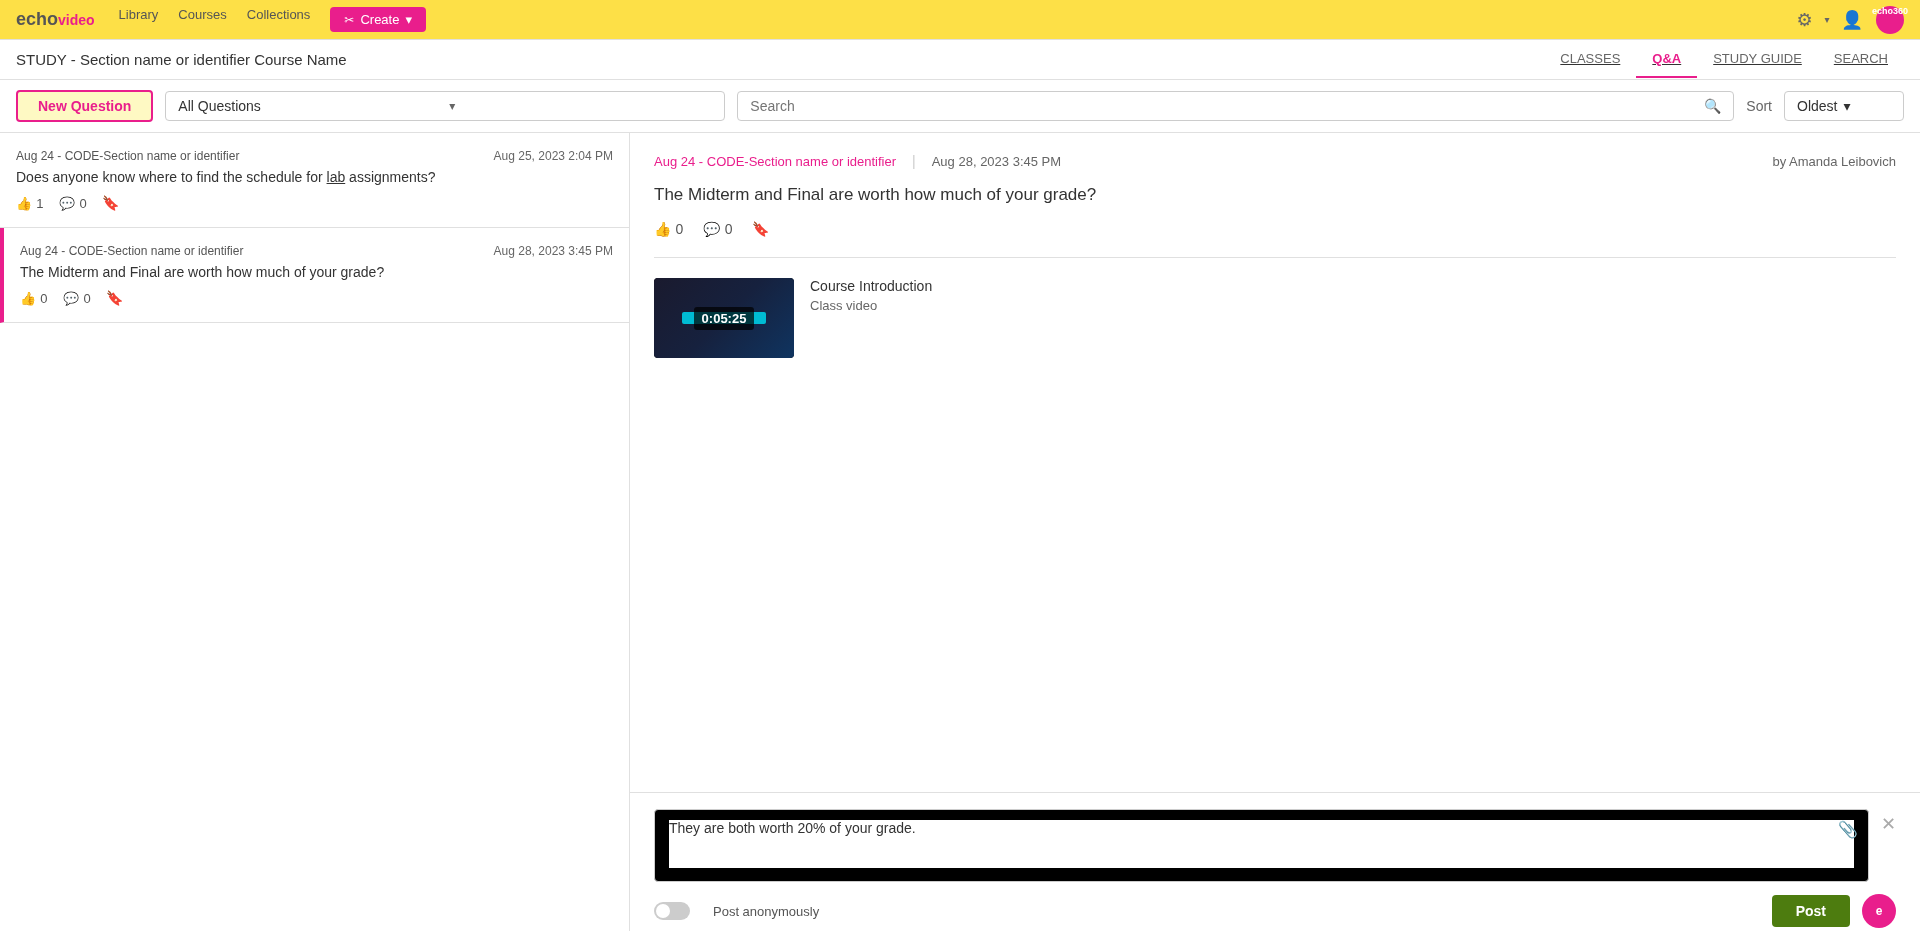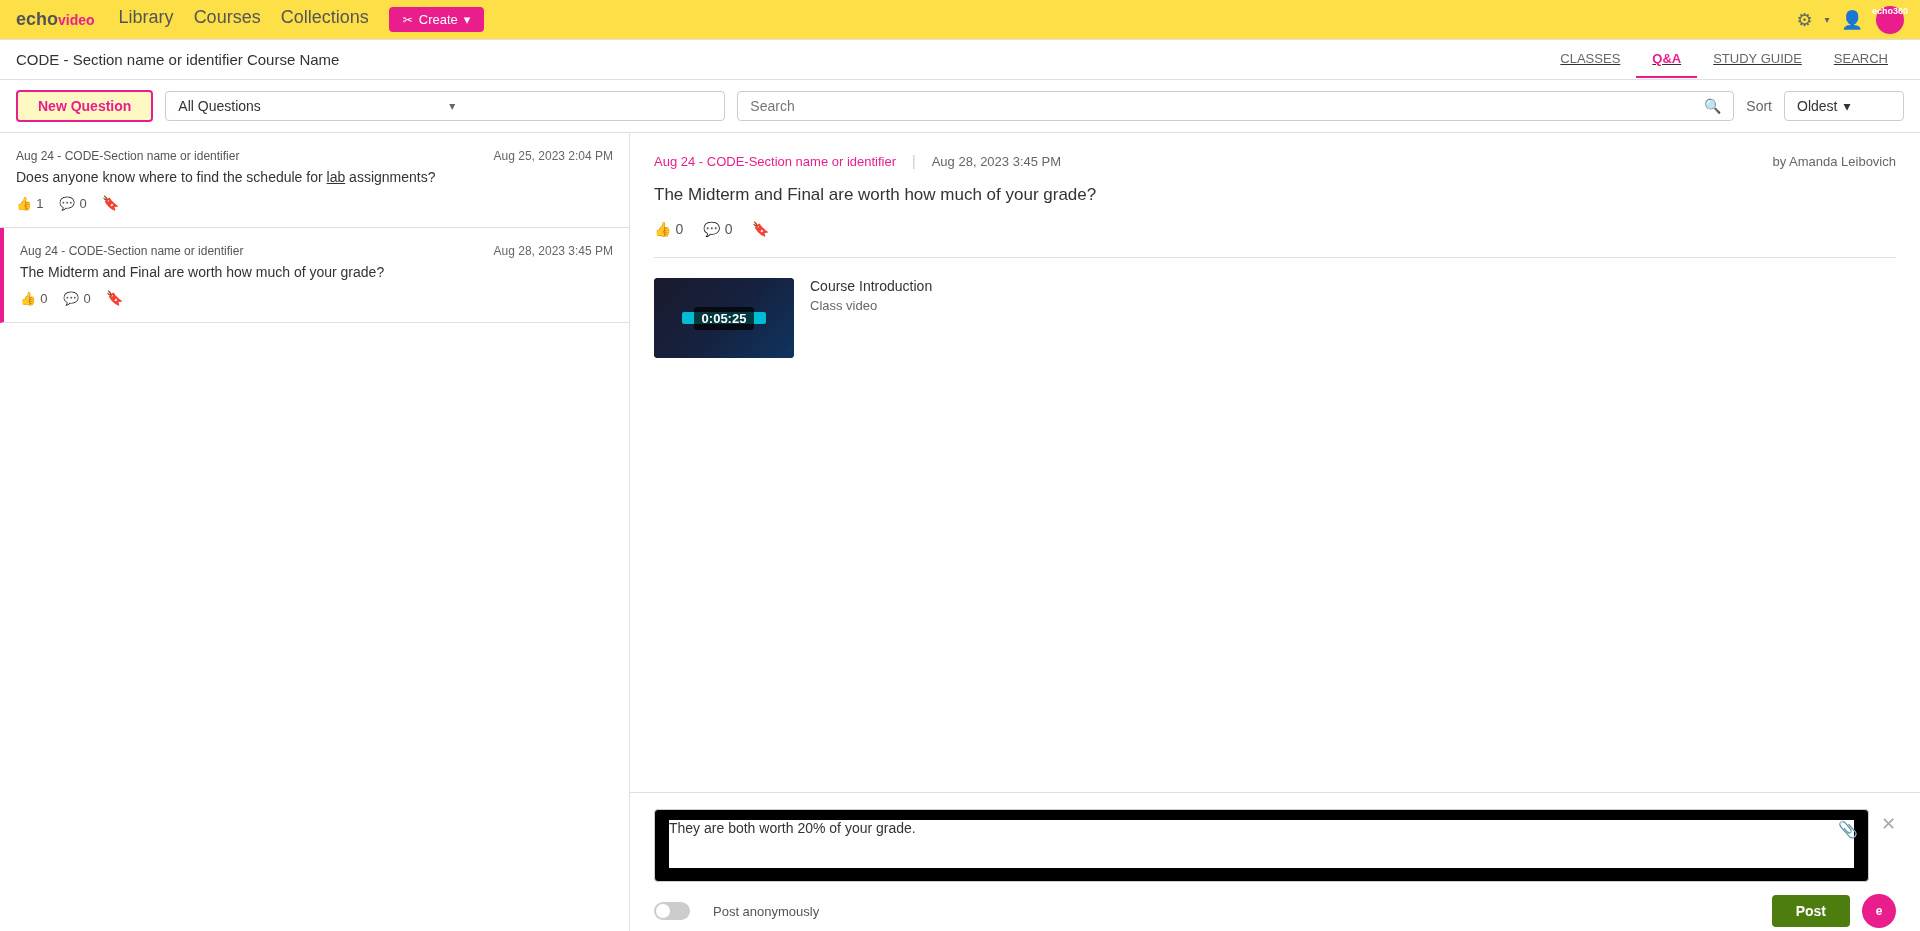--- a/index.html
+++ b/index.html
@@ -8,21 +8,21 @@
     
     .top-nav {
       display: flex; align-items: center; height: 40px;
       padding: 0 16px; border-bottom: 1px solid #e0e0e0;
       background: #fde047;
     }
     .logo { display: flex; align-items: center; margin-right: 24px; }
     .logo-echo { color: #555; font-size: 18px; font-weight: 700; }
     .logo-video { color: #e91e8c; font-size: 14px; font-weight: 700; }
     .nav-links { display: flex; gap: 20px; flex: 1; }
-    .nav-link { color: #555; font-size: 18px; text-decoration: none; cursor: pointer; }
+    .nav-link { color: #555; font-size: 13px; text-decoration: none; cursor: pointer; }
     .create-btn {
       background: #e91e8c; color: #fff; border: none; border-radius: 4px;
       padding: 5px 14px; font-size: 13px; cursor: pointer; display: flex; align-items: center; gap: 6px;
     }
     .create-btn .scissors { font-size: 12px; }
     .nav-right { display: flex; align-items: center; gap: 12px; margin-left: auto; }
     .nav-icon { color: #666; font-size: 18px; cursor: pointer; }
     .echo-avatar {
       width: 28px; height: 28px; background: #e91e8c; border-radius: 50%;
       display: flex; justify-content: center;
@@ -185,21 +185,21 @@
     <span class="nav-icon">⚙</span>
     <span style="font-size:10px;color:#666;">▾</span>
     <span class="nav-icon">👤</span>
     <div class="echo-avatar">
       <span style="font-size:9px;">echo360</span>
     </div>
   </div>
 </nav>
 
 <div class="breadcrumb-bar">
-  <span class="breadcrumb-title">CODE - Section name or identifier Course Name</span>
+  <span class="breadcrumb-title">STUDY - Section name or identifier Course Name</span>
   <div class="tab-nav">
     <a class="tab-item">CLASSES</a>
     <a class="tab-item active">Q&amp;A</a>
     <a class="tab-item">STUDY GUIDE</a>
     <a class="tab-item">SEARCH</a>
   </div>
 </div>
 
 <div class="toolbar">
   <button class="new-question-btn">New Question</button>

